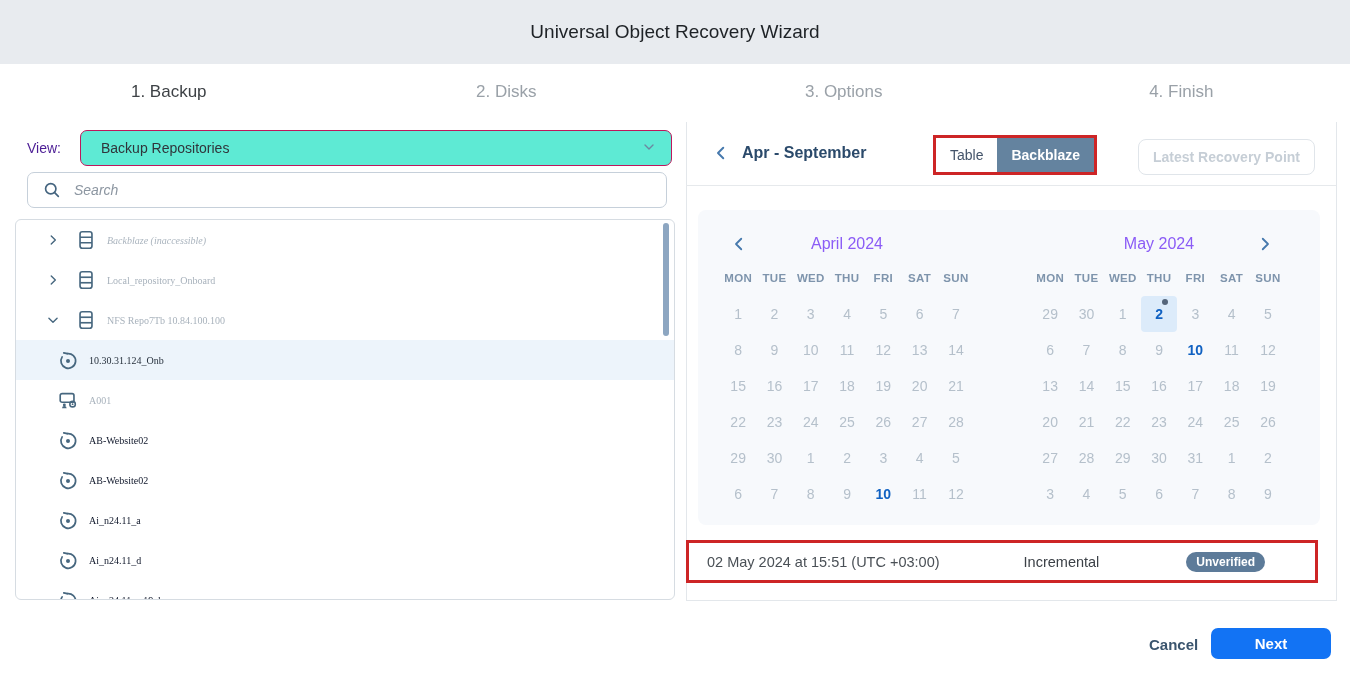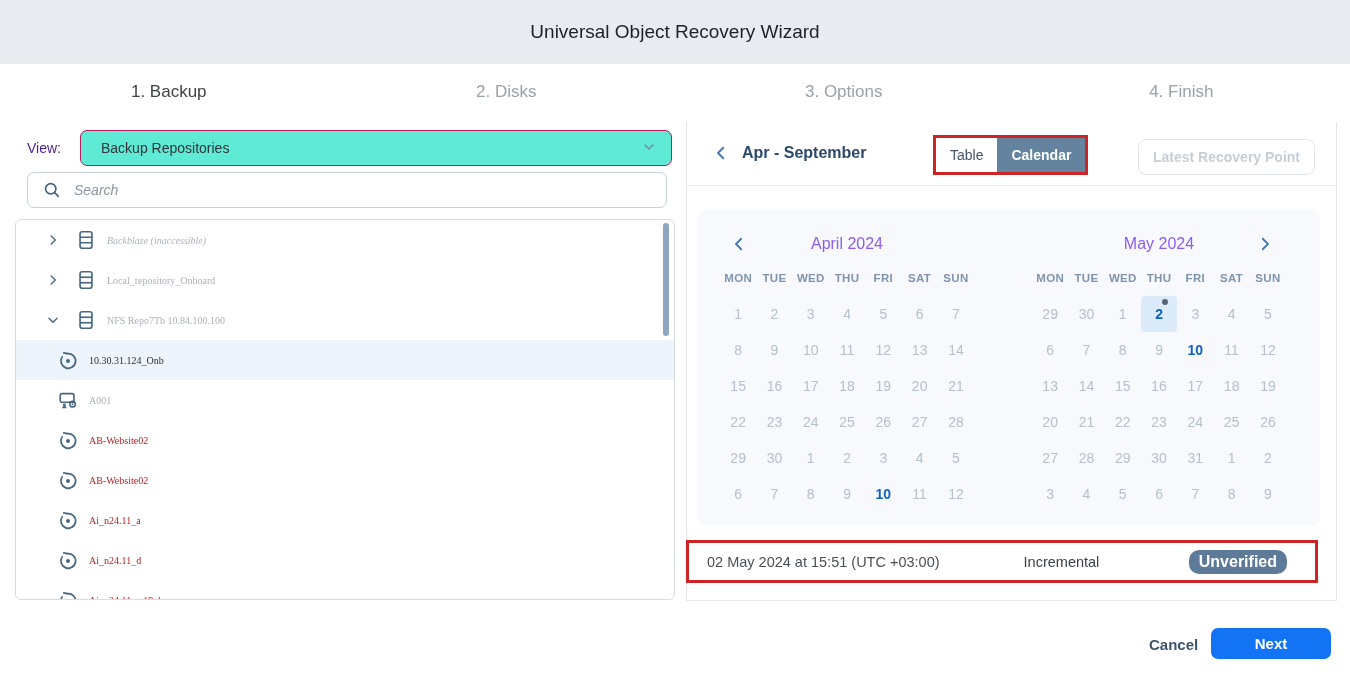--- a/index.html
+++ b/index.html
@@ -33,21 +33,21 @@
 
   .tree-box{position:absolute;left:15px;top:219px;width:660px;height:381px;border:1px solid #d6dce2;
             border-radius:6px;background:#fff;overflow:hidden;box-sizing:border-box;}
   .trow{display:flex;align-items:center;height:40px;padding-left:29px;font-size:10px;position:relative;font-family:Liberation Serif, serif;}
   .trow.child{padding-left:40px;}
   .row-selected{background:#edf4fb;}
   .expander{width:16px;height:16px;margin-right:13px;display:flex;align-items:center;justify-content:center;}
   .ticon{width:23px;height:23px;margin-right:10px;display:flex;align-items:center;justify-content:center;}
   .t-inaccessible .tlabel{color:#aab4be;font-style:italic;}
   .t-muted .tlabel{color:#a8b2bc;}
-  .t-normal .tlabel{color:#b91c1c;}
+  .t-normal .tlabel{color:#0f172a;}
   .t-selected .tlabel{color:#27313d;}
   .vscroll{position:absolute;right:5px;top:3px;width:6px;height:113px;border-radius:3px;background:#8da6c1;}
 
   
   .div-v{position:absolute;top:122px;width:1px;height:478px;background:#e3e7eb;}
   .div-h{position:absolute;left:686px;top:185px;width:650px;height:1px;background:#e6e9ec;}
   .div-b{position:absolute;left:686px;top:600px;width:651px;height:1px;background:#e3e7eb;}
 
   .range{position:absolute;left:712px;top:144px;display:flex;align-items:center;}
   .range .back{margin-right:12px;display:flex;}
@@ -78,21 +78,21 @@
          color:#b5c0cb;border-radius:4px;}
   .dcell.accent{color:#1061c2;font-weight:bold;}
   .dcell.selected{background:#dcebfa;color:#1061c2;font-weight:bold;}
   .dot{position:absolute;top:3px;left:21px;width:6px;height:6px;border-radius:50%;background:#55657a;}
 
   
   .rp-box{position:absolute;left:686px;top:540px;width:626px;height:37px;border:3px solid #cd2526;
           background:#fff;display:flex;align-items:center;}
   .rp-date{padding-left:18px;font-size:14.5px;color:#4a5056;}
   .rp-type{position:absolute;left:59.5%;transform:translateX(-50%);font-size:14.5px;color:#3c4147;}
-  .rp-badge{margin-left:auto;margin-right:28px;background:#5d7b99;color:#fff;font-size:16px;font-weight:bold;
+  .rp-badge{margin-left:auto;margin-right:50px;background:#5d7b99;color:#fff;font-size:12px;font-weight:bold;
             padding:3px 10px;border-radius:10px;}
 
   
   .cancel-btn{position:absolute;left:1143px;top:630px;height:28px;display:flex;align-items:center;
               font-size:15px;font-weight:bold;color:#3b556e;background:none;border:none;
               font-family:"Liberation Sans",sans-serif;}
   .next-btn{position:absolute;left:1211px;top:628px;width:120px;height:31px;border:none;border-radius:7px;
             background:#1273f4;color:#fff;font-size:15px;font-weight:bold;
             font-family:"Liberation Sans",sans-serif;display:flex;align-items:center;justify-content:center;}
 </style>
@@ -266,21 +266,21 @@
     <span class="back">
       <svg width="18" height="18" viewBox="0 0 24 24">
           <polyline points="15,5 8,12 15,19" fill="none" stroke="#4679ad" stroke-width="2.6" stroke-linecap="round" stroke-linejoin="round"></polyline>
         </svg>
     </span>
     <span class="lbl">Apr - September</span>
   </div>
 
   <div class="toggle-wrap">
     <div class="seg inactive">Table</div>
-    <div class="seg active">Calendar</div>
+    <div class="seg active">Backblaze</div>
   </div>
 
   <div class="latest-btn">Latest Recovery Point</div>
 
   <div class="cal-card"></div>
   <div class="cal-nav cal-prev">
     <svg width="18" height="18" viewBox="0 0 24 24">
         <polyline points="15,5 8,12 15,19" fill="none" stroke="#4679ad" stroke-width="2.4" stroke-linecap="round" stroke-linejoin="round"></polyline>
       </svg>
   </div>

